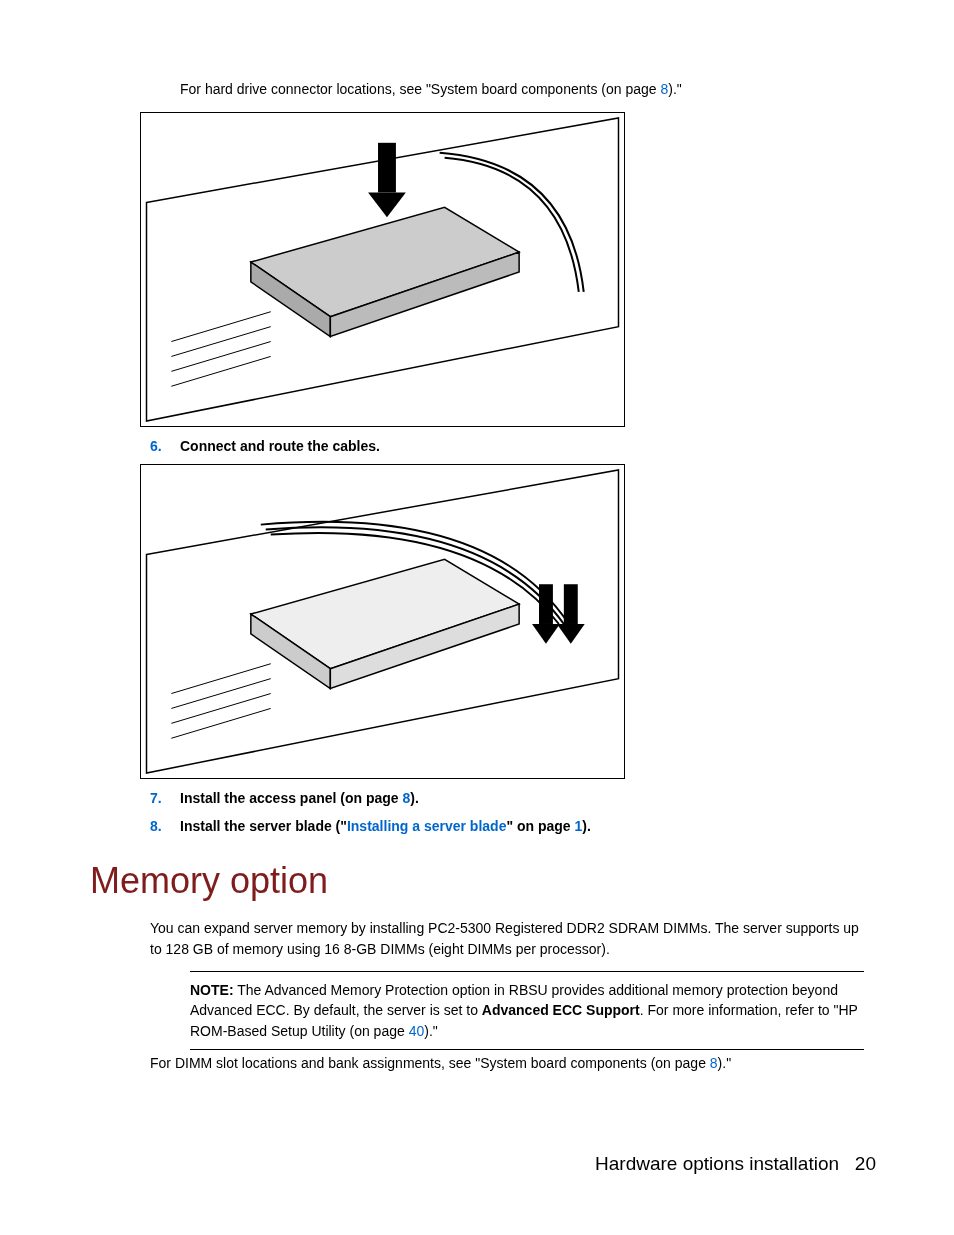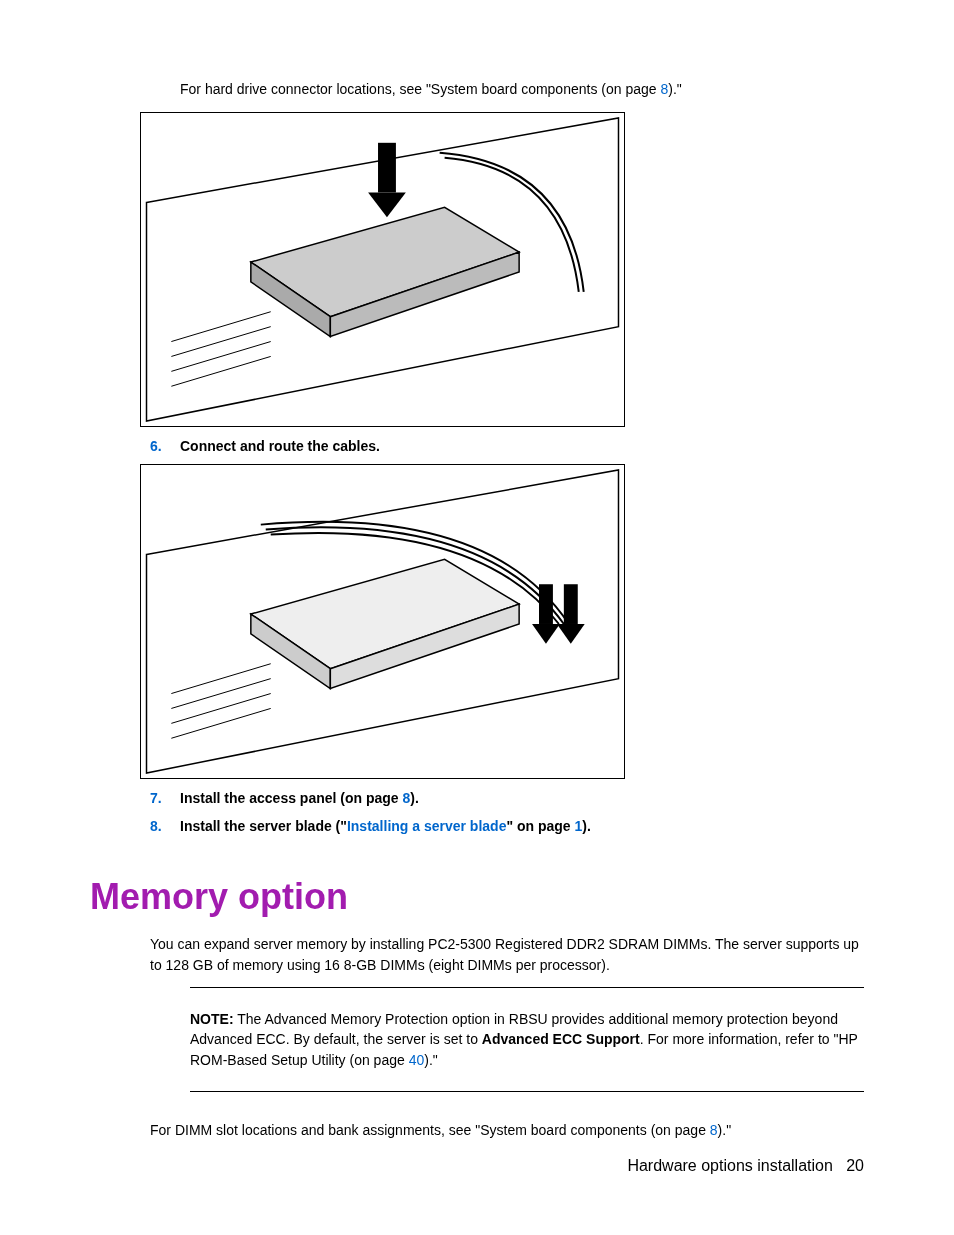--- a/index.html
+++ b/index.html
@@ -39,48 +39,48 @@
     }
     .step-num {
       color: #0066cc;
       font-weight: bold;
       width: 30px;
       flex-shrink: 0;
     }
     .step-text { flex: 1; font-weight: bold; }
     .link { color: #0066cc; }
     h1.section-title {
-      color: #a21caf;
-      font-weight: bold;
+      color: #7f1d1d;
+      font-weight: normal;
       font-size: 36px;
-      margin-top: 40px;
+      margin-top: 24px;
       margin-bottom: 16px;
       margin-left: 0;
     }
     .para {
       margin-left: 60px;
       margin-bottom: 12px;
       line-height: 1.45;
     }
     .note-box {
       border-top: 1.5px solid #000;
       border-bottom: 1.5px solid #000;
       margin-left: 100px;
       margin-right: 0;
-      padding: 21px 0;
-      margin-bottom: 28px;
+      padding: 8px 0;
+      margin-bottom: 3px;
       line-height: 1.45;
     }
     .note-label { font-weight: bold; }
     .bold { font-weight: bold; }
     .footer {
       position: absolute;
       bottom: 60px;
-      right: 90px;
-      font-size: 16px;
+      right: 78px;
+      font-size: 19px;
       text-align: right;
     }
     .svgfig { width: 100%; height: 100%; }
   </style>
 </head>
 <body>
 
 <p class="intro-line">
   <span>For hard drive connector locations, see "System board components (on page </span><span class="link">8</span><span>)."</span>
 </p>

